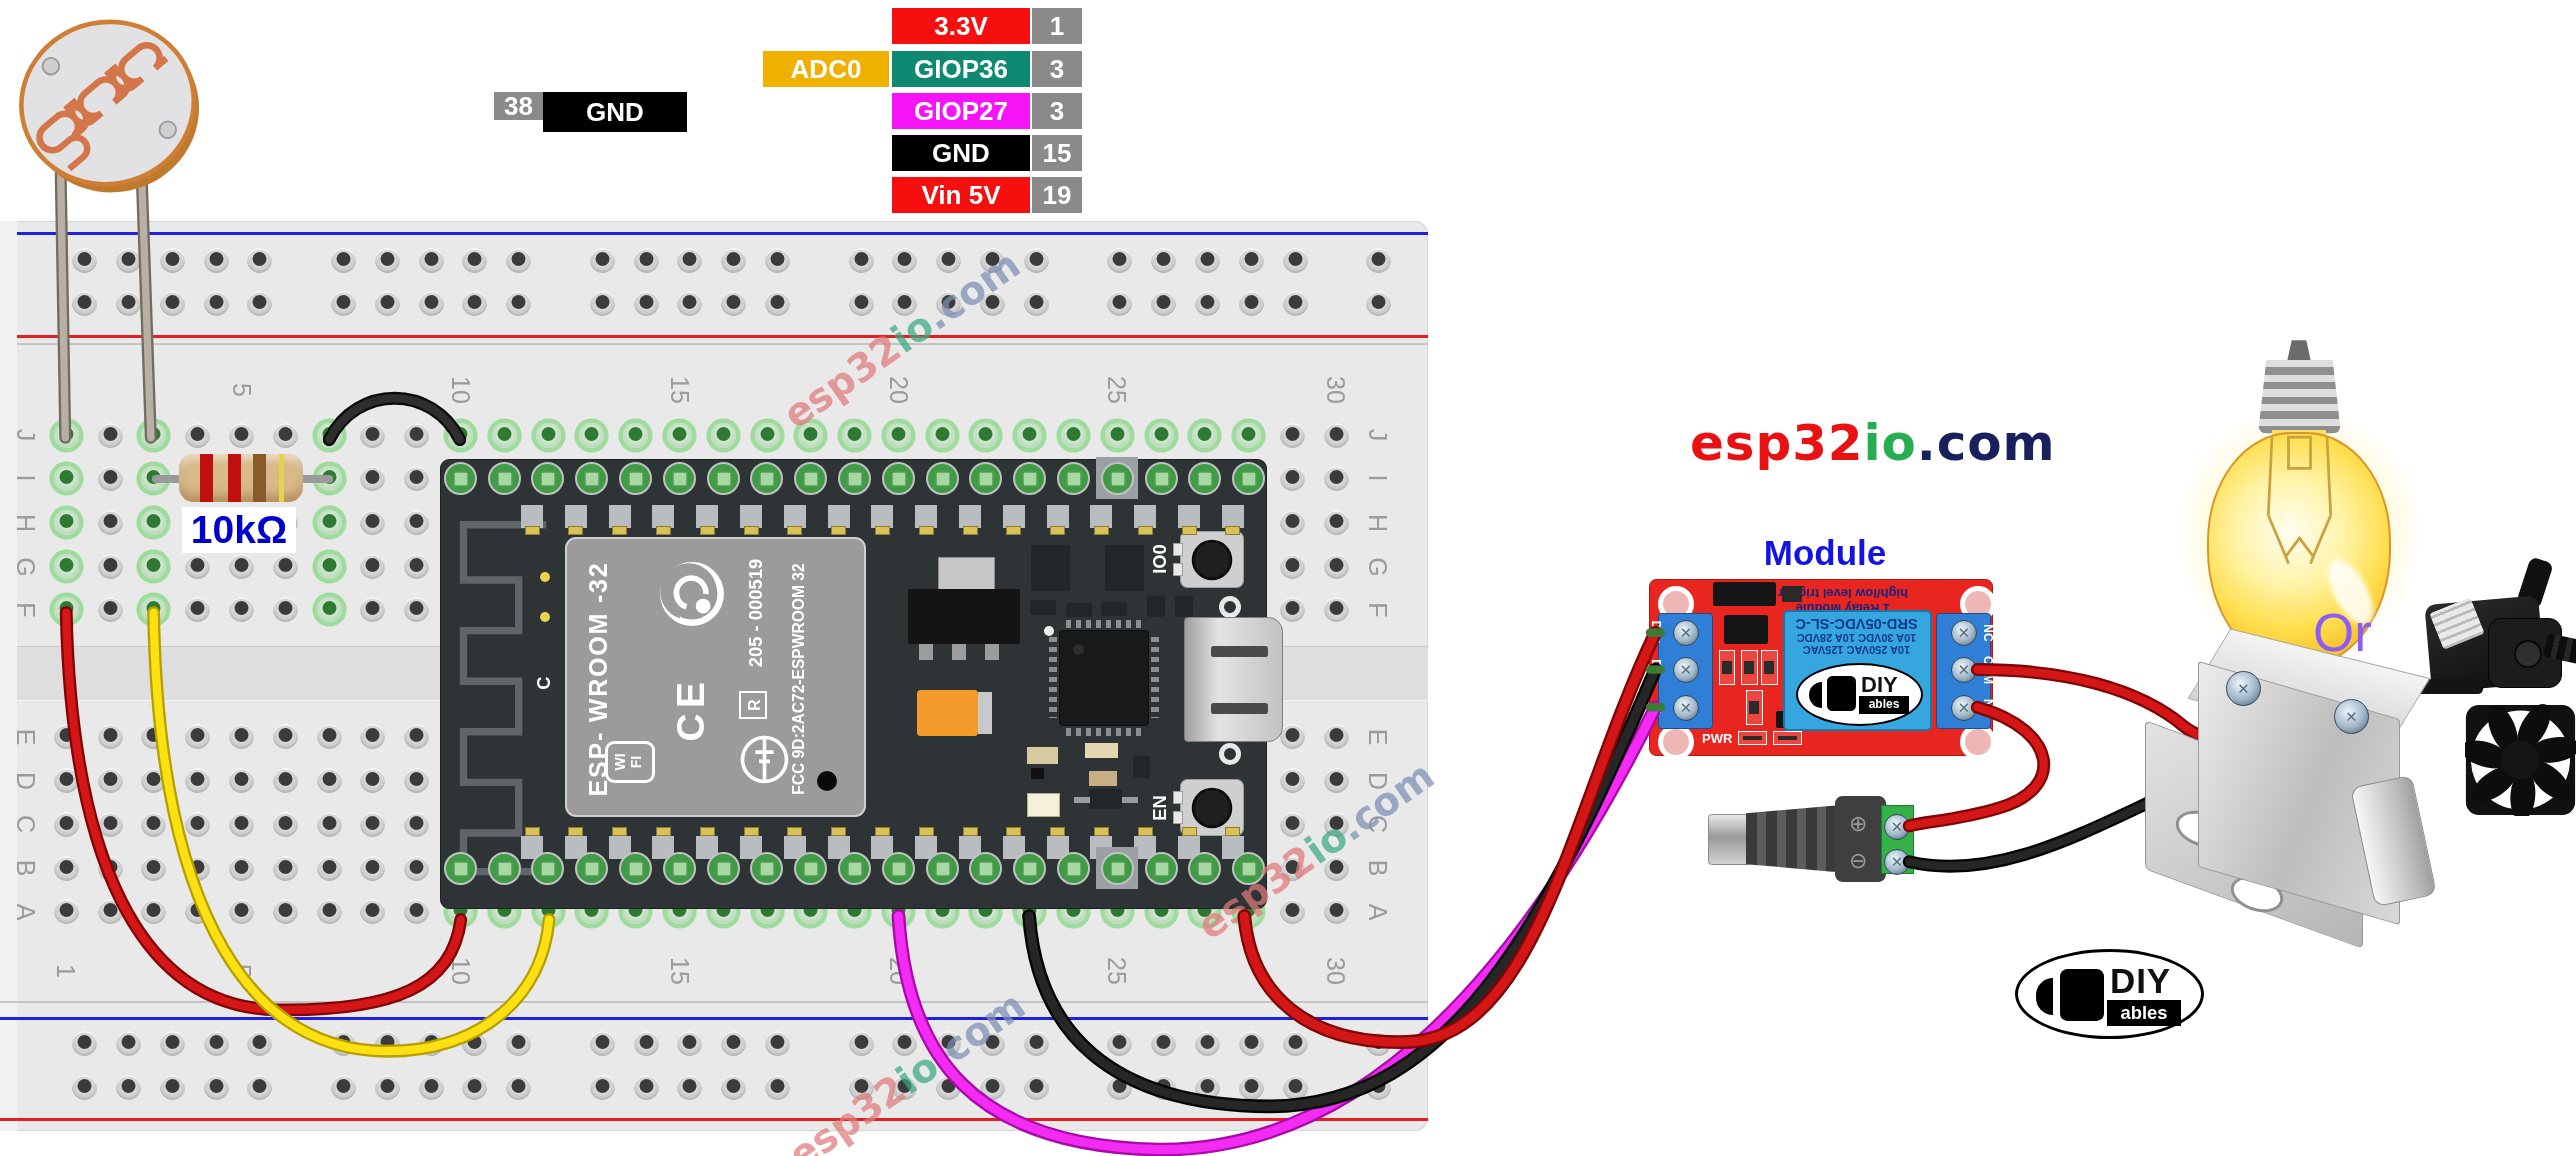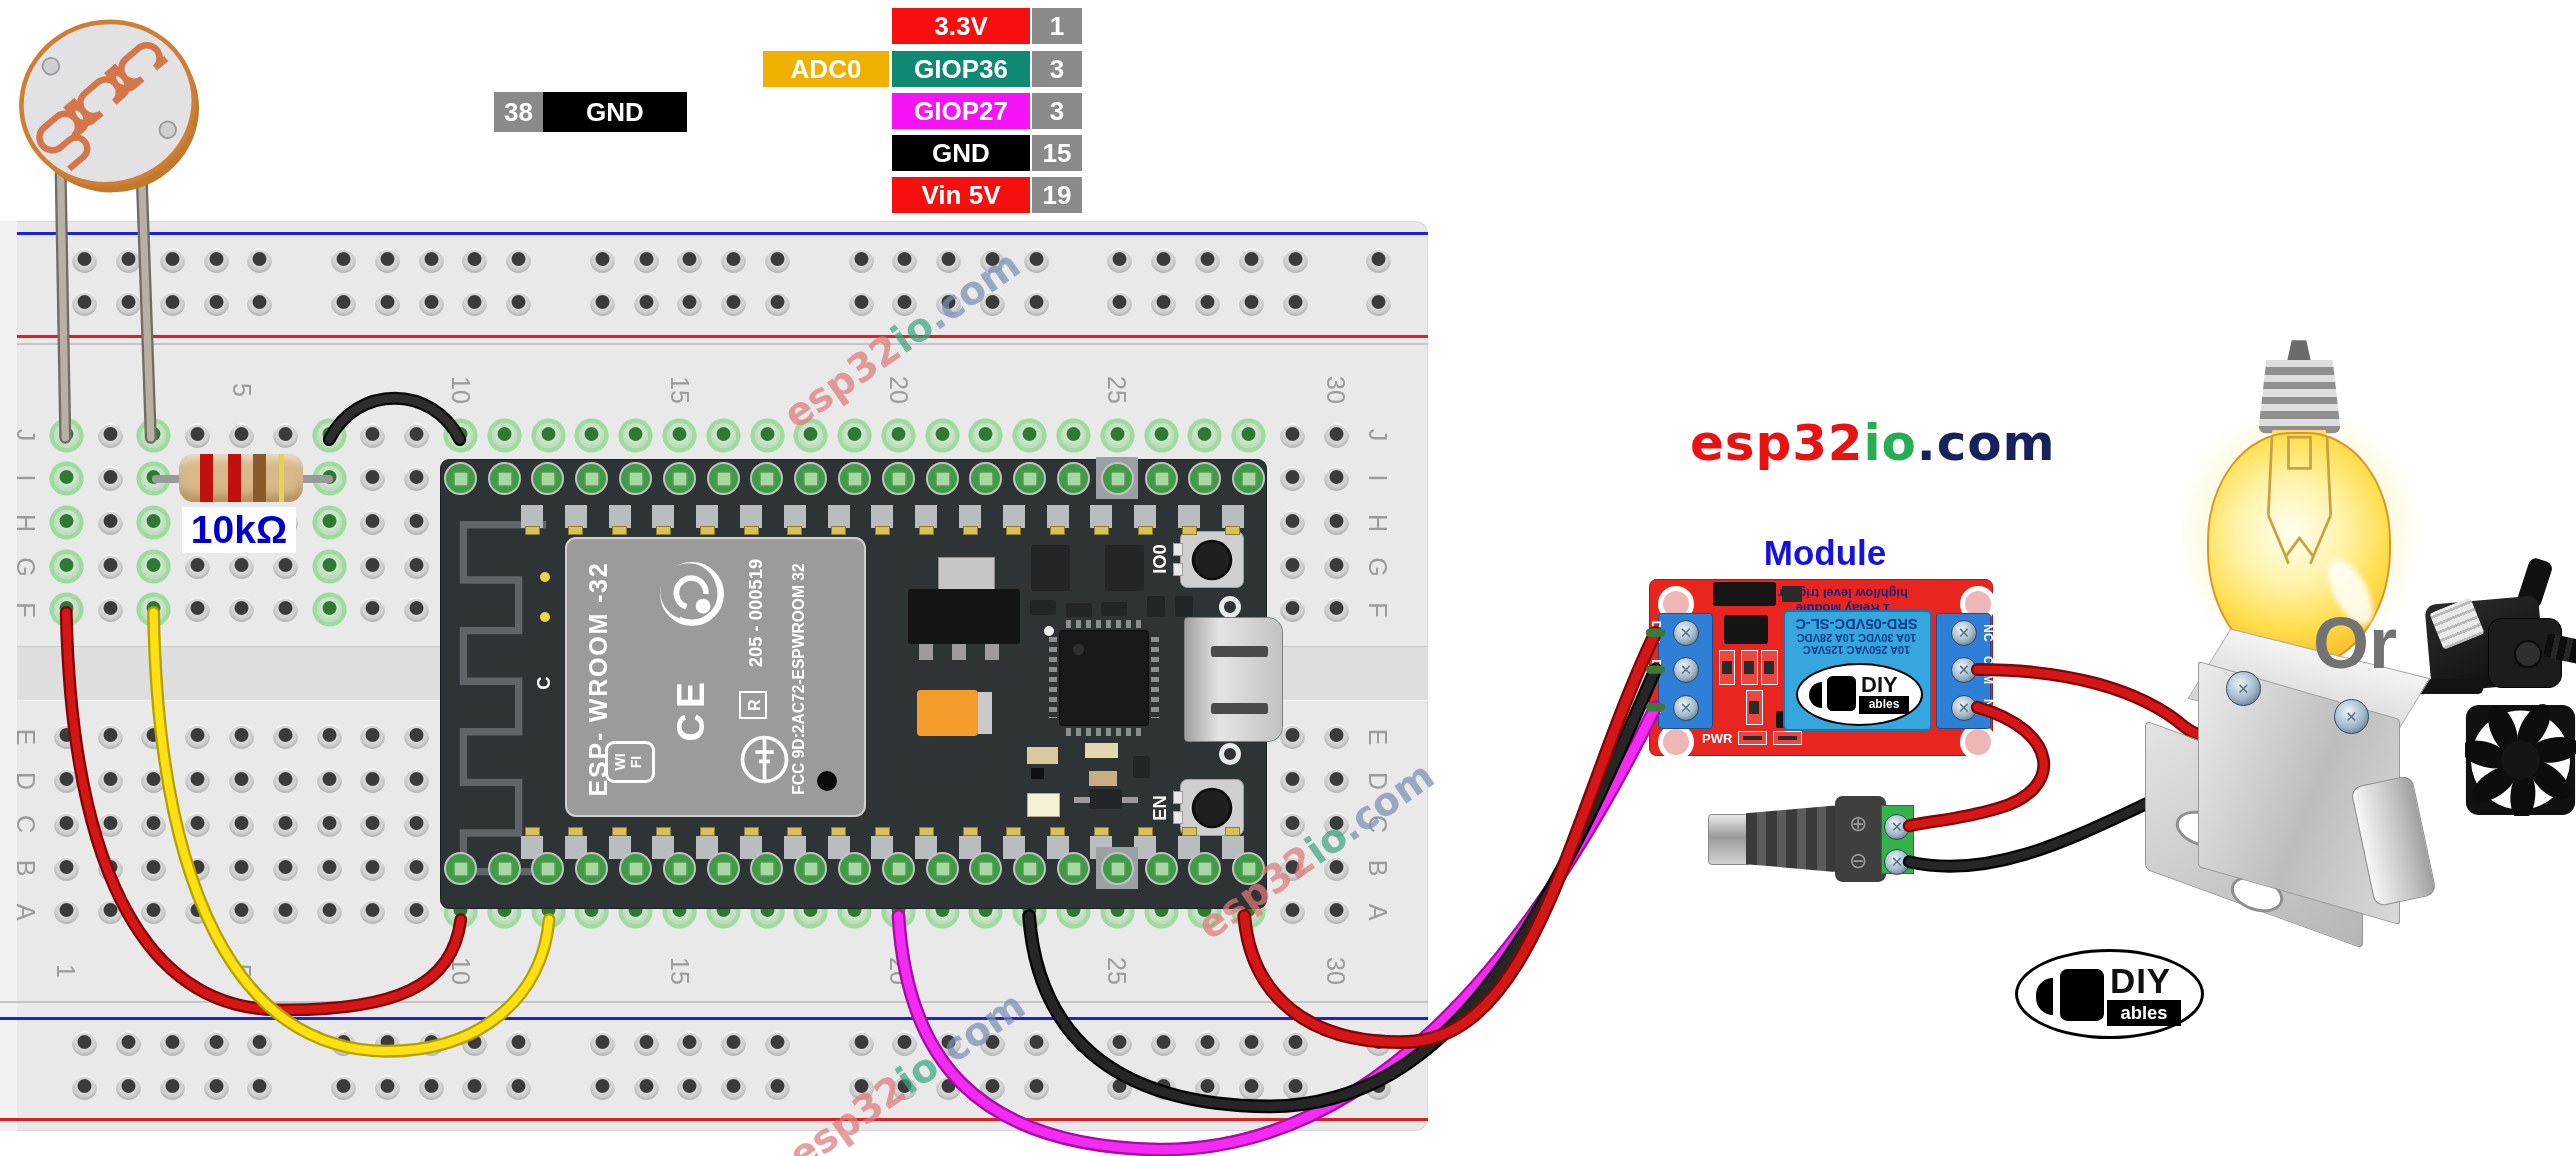--- a/index.html
+++ b/index.html
@@ -103,21 +103,21 @@
   .wcomp{position:absolute;border:1.8px solid #fff;background:rgba(255,255,255,.15);box-sizing:border-box;}
   .wcomp::after{content:"";position:absolute;left:15%;top:30%;width:70%;height:40%;background:#2b2b2b;}
   .oval-logo{position:absolute;background:#fff;border:2.8px solid #000;border-radius:50%;z-index:2;}
 
   
   #adapter-label{position:absolute;left:1628px;top:885px;width:423px;text-align:center;color:#1414e0;
                  font-size:34px;font-weight:bold;z-index:30;}
   #adapter{position:absolute;left:1706px;top:796px;width:212px;height:87px;z-index:8;}
 
   
-  #or-label{position:absolute;left:2313px;top:602px;width:101px;color:#737373;font-size:72px;font-weight:bold;z-index:30;}
+  #or-label{position:absolute;left:2313px;top:602px;width:101px;color:#8b5cf6;font-size:53px;font-weight:normal;z-index:30;}
   #bulb{position:absolute;left:2189px;top:331px;width:221px;height:368px;z-index:6;}
   #pump{position:absolute;left:2400px;top:552px;width:179px;height:147px;z-index:7;}
   #fan{position:absolute;left:2465px;top:704px;width:111px;height:112px;z-index:7;}
   #solenoid{position:absolute;left:2143px;top:642px;width:317px;height:290px;z-index:22;}
   #diyables{position:absolute;left:2015px;top:949px;width:189px;height:90px;background:#fff;border:3.7px solid #000;
             border-radius:50%;z-index:30;box-sizing:border-box;}
 </style>
 </head>
 <body>
 
@@ -749,21 +749,21 @@
       <div class="lg-box lg-alias" style="left: 763px; top: 51px; background: rgb(239, 176, 0);">ADC0</div>
       <div class="lg-box lg-label" style="left: 892px; top: 51px; background: rgb(15, 138, 114);">GIOP36</div>
       <div class="lg-box lg-pin" style="left: 1032px; top: 51px; background: rgb(138, 138, 138);">3</div>
       <div class="lg-box lg-label" style="left: 892px; top: 93px; background: rgb(247, 19, 247);">GIOP27</div>
       <div class="lg-box lg-pin" style="left: 1032px; top: 93px; background: rgb(138, 138, 138);">3</div>
       <div class="lg-box lg-label" style="left: 892px; top: 135px; background: rgb(0, 0, 0);">GND</div>
       <div class="lg-box lg-pin" style="left: 1032px; top: 135px; background: rgb(138, 138, 138);">15</div>
       <div class="lg-box lg-label" style="left: 892px; top: 177px; background: rgb(245, 15, 15);">Vin 5V</div>
       <div class="lg-box lg-pin" style="left: 1032px; top: 177px; background: rgb(138, 138, 138);">19</div>
     </div>
-  <div class="lg-box" style="left:494px;top:92px;width:49px;height:40px;background:#8a8a8a;">
+  <div class="lg-box" style="left:494px;top:92px;width:49px;height:28px;background:#8a8a8a;">
     <span>38</span>
     </div>
   <div class="lg-box" style="left:543px;top:92px;width:144px;height:40px;background:#000;">
     <span>GND</span>
     </div>
 
   <div id="site-logo">
     <span style="color: rgb(232, 18, 18);">esp32</span><span style="color: rgb(39, 174, 81);">io</span><span style="color: rgb(25, 33, 92);">.com</span>
   </div>
 

